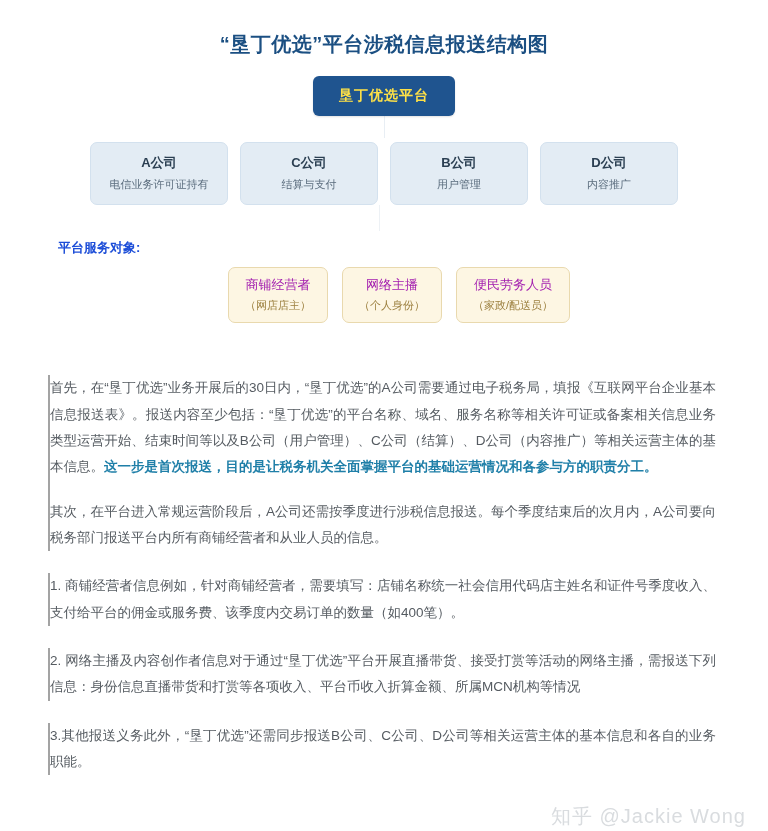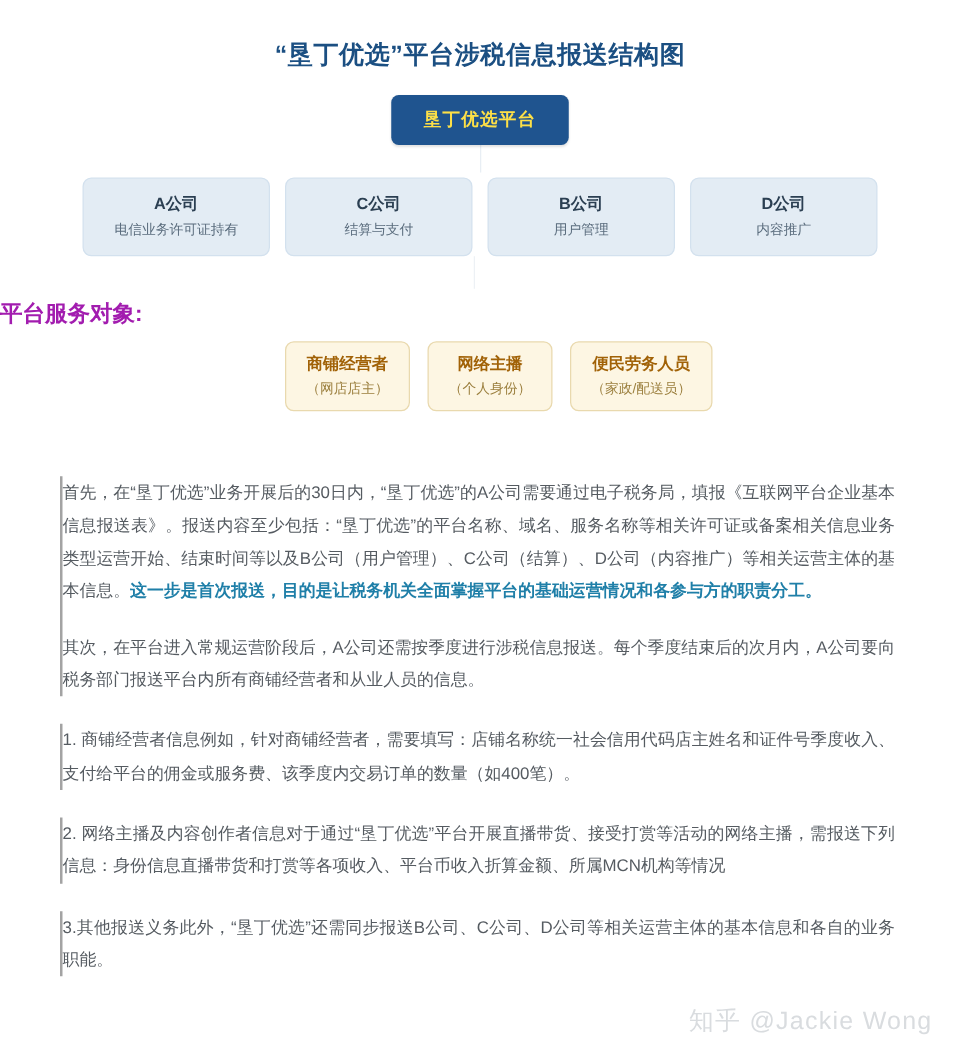--- a/index.html
+++ b/index.html
@@ -55,21 +55,21 @@
     margin: 0 auto;
   }
 
   .company-row {
     display: flex;
     justify-content: center;
     gap: 12px;
     margin-top: 4px;
   }
   .company-box {
-    width: 150px;
+    width: 138px;
     box-sizing: border-box;
     background: #e3ecf4;
     border: 1px solid #d3e1ee;
     border-radius: 7px;
     text-align: center;
     padding: 12px 4px 13px;
   }
   .company-box .cb-title {
     font-size: 13px;
     font-weight: bold;
@@ -86,44 +86,45 @@
   .connector-v2 {
     width: 1px;
     height: 26px;
     background: #edf1f5;
     margin: 0 auto;
     position: relative;
     left: -5px;
   }
 
   .service-label {
-    font-size: 18px;
-    font-weight: bold;
-    color: #a21caf;
+    font-size: 13px;
+    font-weight: bold;
+    color: #1d4ed8;
+    margin-left: 58px;
     margin-top: 8px;
   }
 
   .service-row {
     display: flex;
     justify-content: center;
     gap: 14px;
     margin-top: 10px;
     padding-left: 30px;
   }
   .service-box {
     background: #fdf6e3;
     border: 1px solid #e9d9ae;
     border-radius: 7px;
     text-align: center;
     padding: 9px 16px 10px;
   }
   .service-box .sb-title {
     font-size: 13px;
-    font-weight: bold;
-    color: #a16207;
+    font-weight: normal;
+    color: #a21caf;
     line-height: 1.3;
     white-space: nowrap;
   }
   .service-box .sb-sub {
     font-size: 11px;
     color: #9b7f3e;
     margin-top: 4px;
     line-height: 1.3;
     white-space: nowrap;
   }

